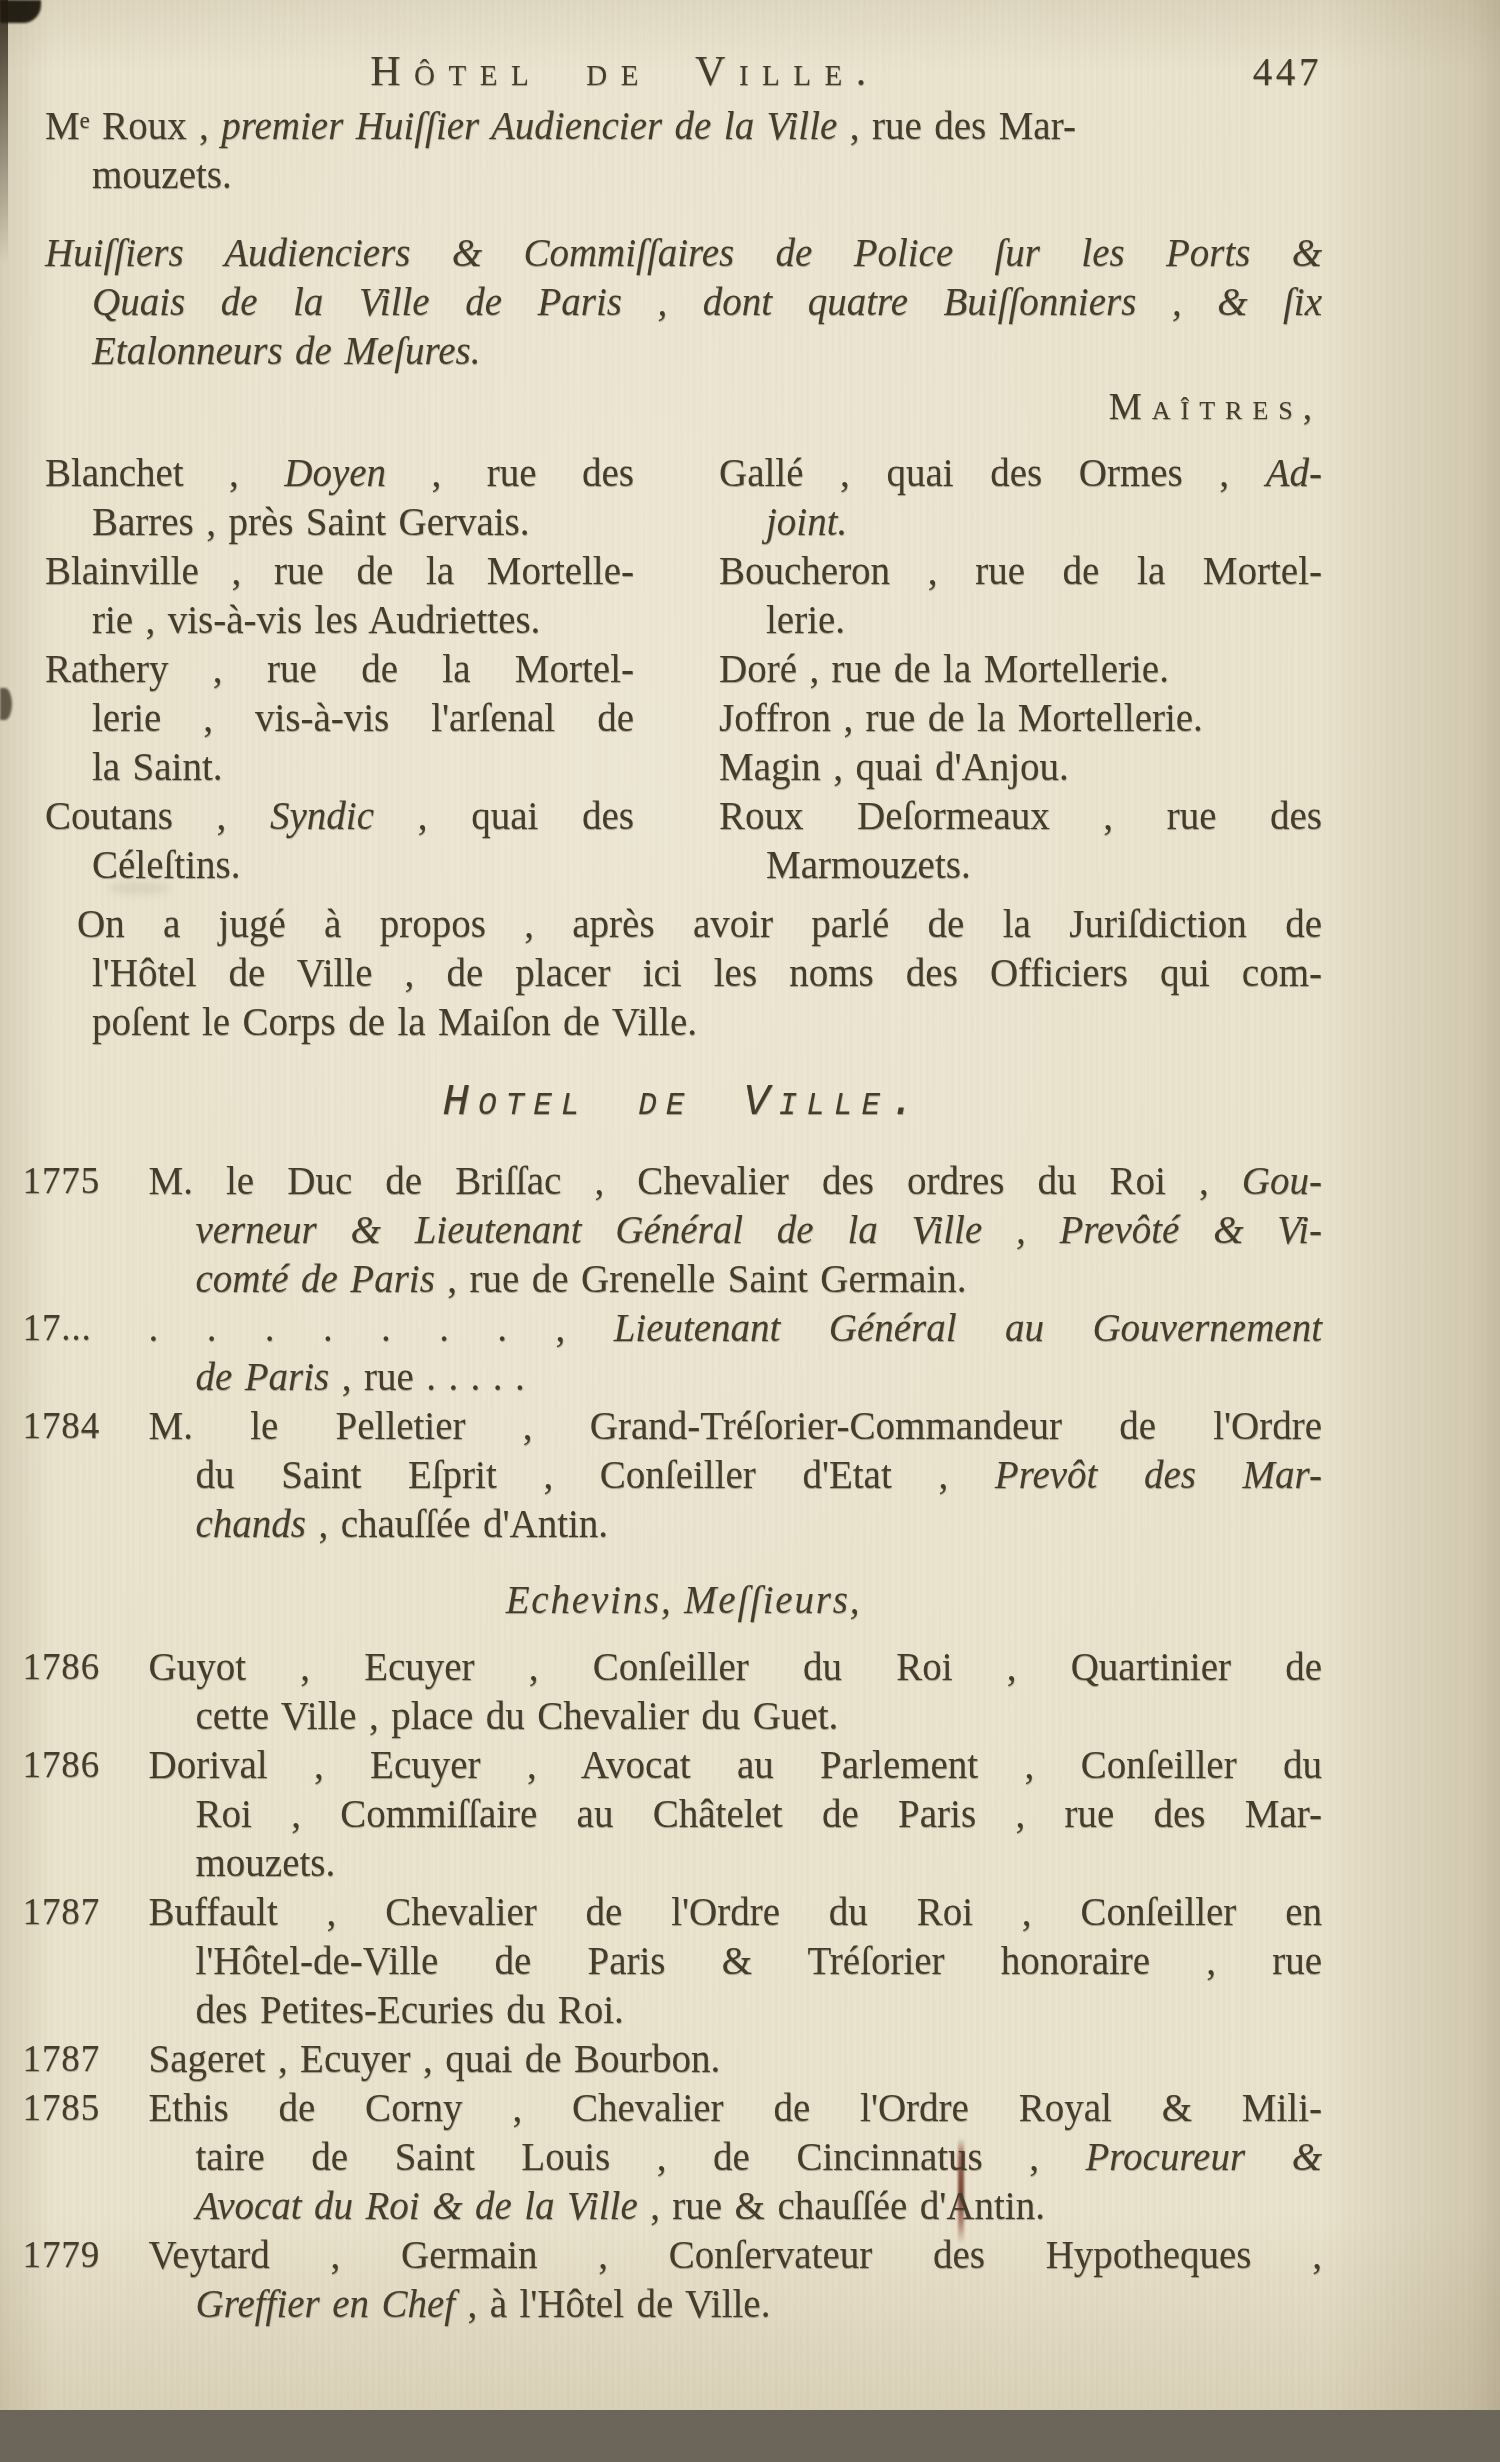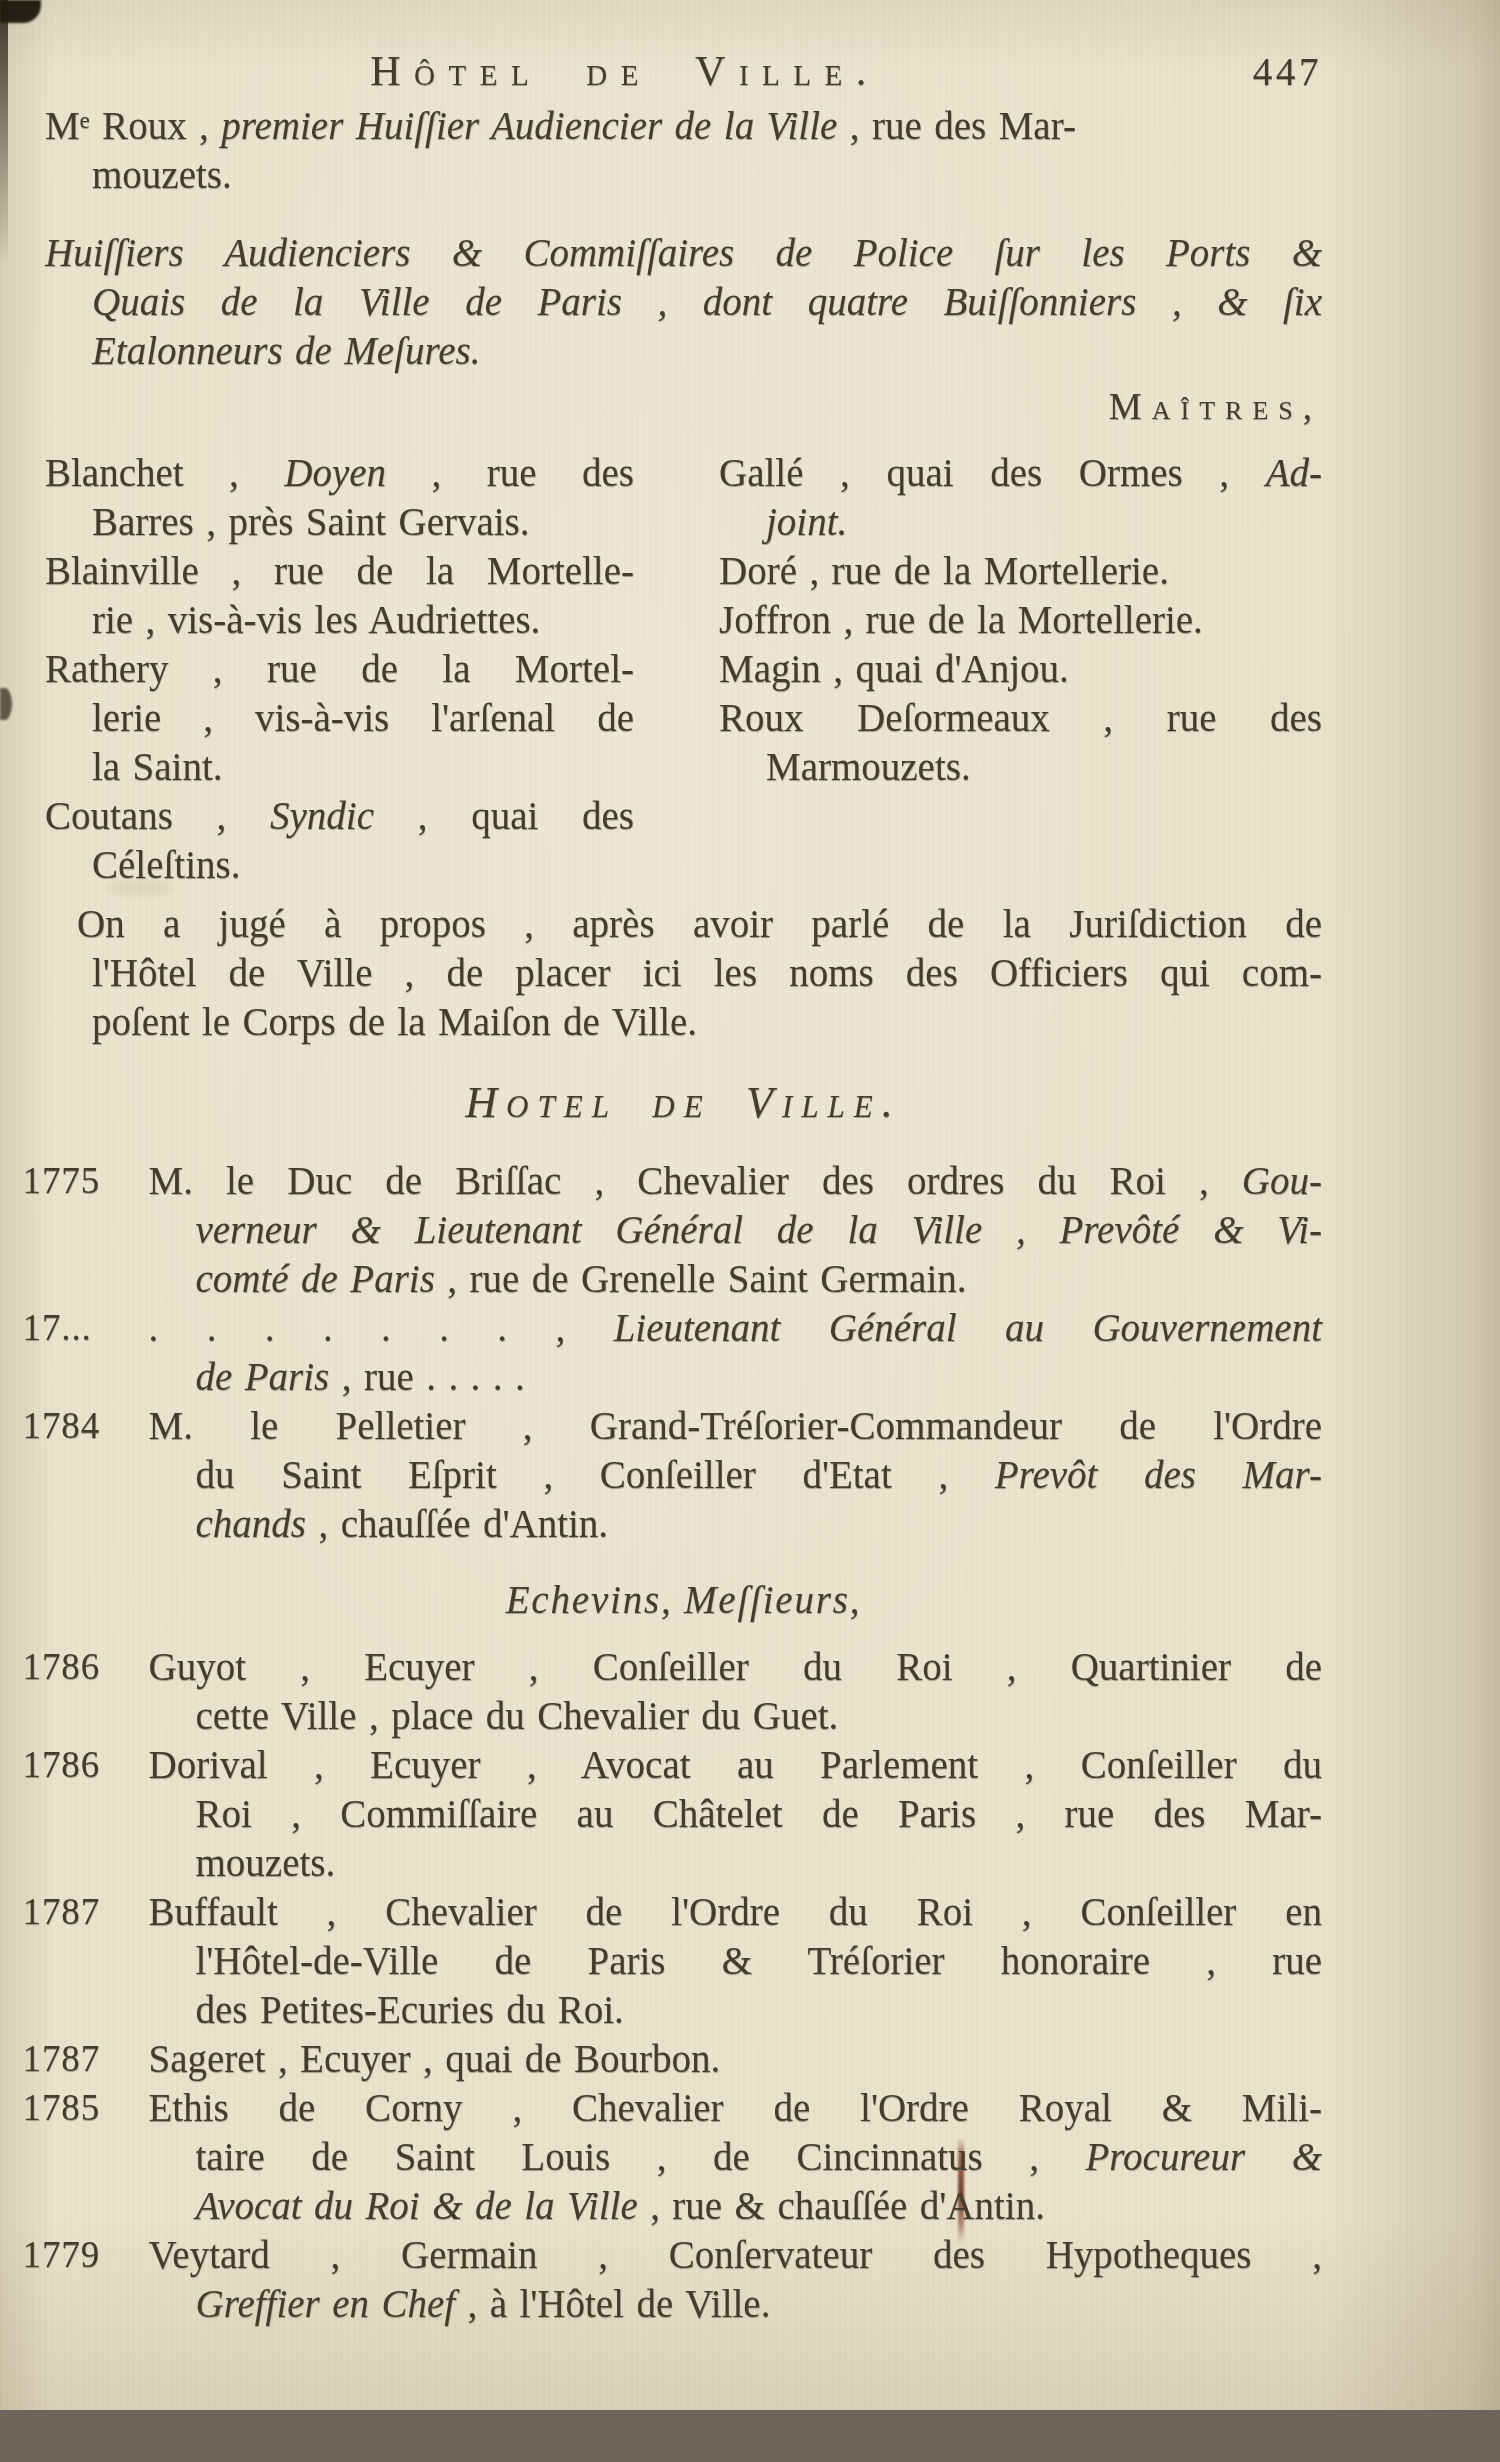--- a/index.html
+++ b/index.html
@@ -31,21 +31,21 @@
   .line.fi{text-indent:32px;}
   .it{font-style:italic;}
 
   
   .runhead{display:flex;align-items:baseline;}
   .rh-title{flex:1;text-align:center;font-variant:small-caps;font-size:42px;letter-spacing:13.5px;word-spacing:20px;}
   .rh-num{flex:0 0 117px;text-align:right;font-size:39px;letter-spacing:3.6px;}
 
   
   .h-maitres{text-align:right;padding-right:81px;font-variant:small-caps;font-size:37px;letter-spacing:10px;word-spacing:12.6px;}
-  .h-hotel{text-align:center;padding-right:81px;font-style:italic;font-variant:small-caps;font-size:44px;letter-spacing:9px;word-spacing:14.4px;}
+  .h-hotel{text-align:center;padding-right:81px;font-style:italic;font-variant:small-caps;font-size:44px;letter-spacing:9px;word-spacing:14.4px;font-family:Liberation Mono, monospace;}
   .h-echevins{text-align:center;padding-right:81px;font-style:italic;font-size:39px;letter-spacing:1.8px;}
 
   
   .cols{display:flex;}
   .colL{flex:0 0 589px;margin-right:85px;}
   .colR{flex:1;}
   .cols .line{line-height:49px;}
 
   
   .entry{display:flex;margin-left:-22.5px;}
@@ -112,20 +112,24 @@
             <div class="line j"><span>Coutans , </span><span class="it">Syndic</span><span> , quai des</span></div>
             <div class="line cont"><span>Céleſtins.</span></div>
           </div>
         </div>
       <div class="colR">
           <div>
             <div class="line j"><span>Gallé , quai des Ormes , </span><span class="it">Ad-</span></div>
             <div class="line cont"><span class="it">joint.</span></div>
           </div>
           <div>
+            <div class="line j"><span>Boucheron , rue de la Mortel-</span></div>
+            <div class="line cont"><span>lerie.</span></div>
+          </div>
+          <div>
             <div class="line"><span>Doré , rue de la Mortellerie.</span></div>
           </div>
           <div>
             <div class="line"><span>Joffron , rue de la Mortellerie.</span></div>
           </div>
           <div>
             <div class="line"><span>Magin , quai d'Anjou.</span></div>
           </div>
           <div>
             <div class="line j"><span>Roux Deſormeaux , rue des</span></div>

